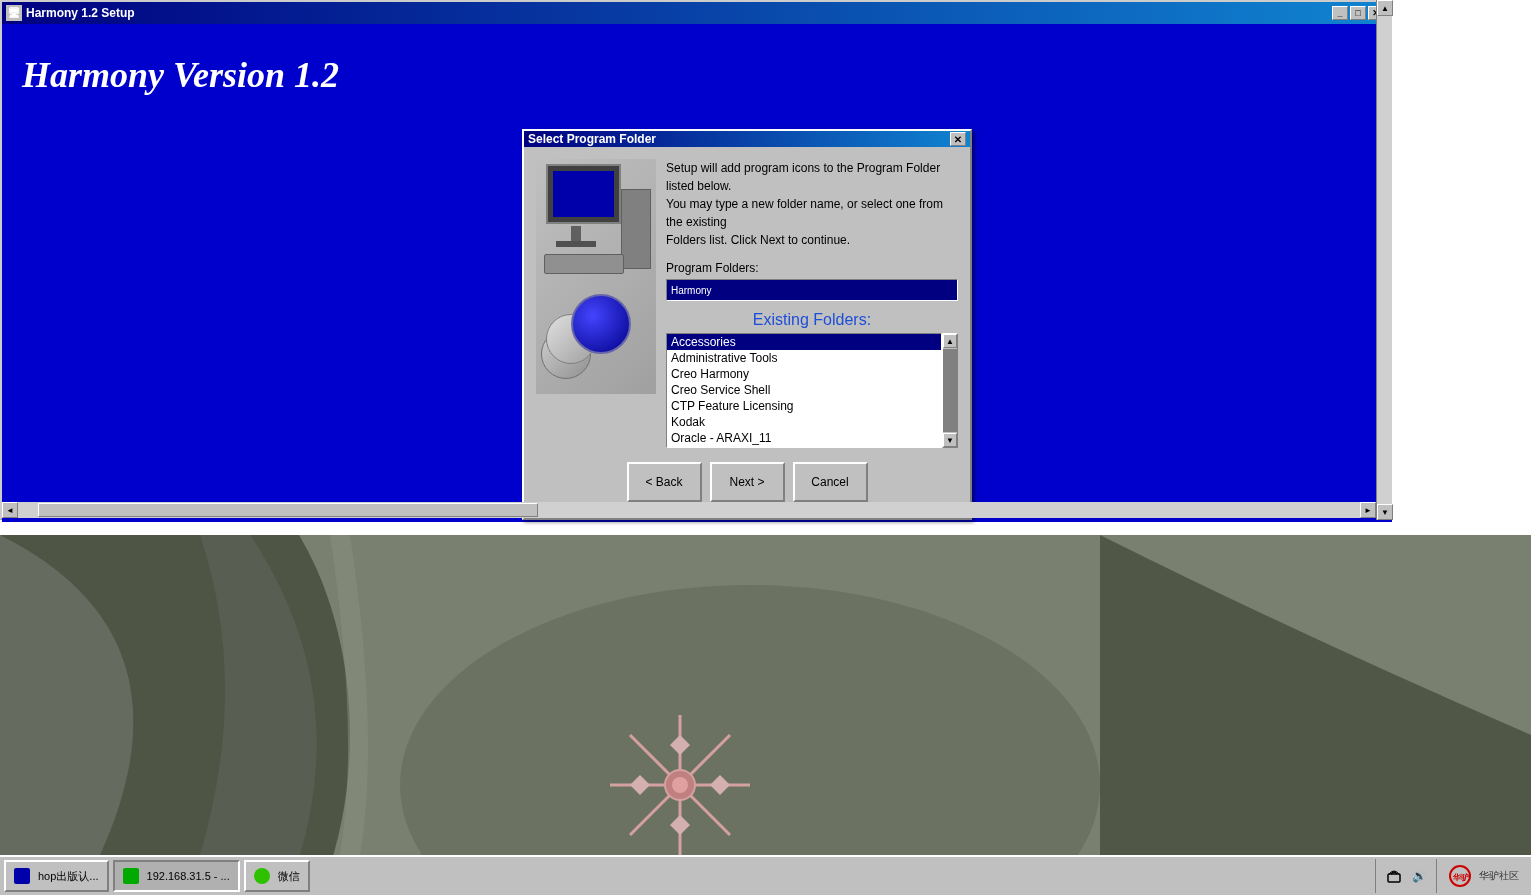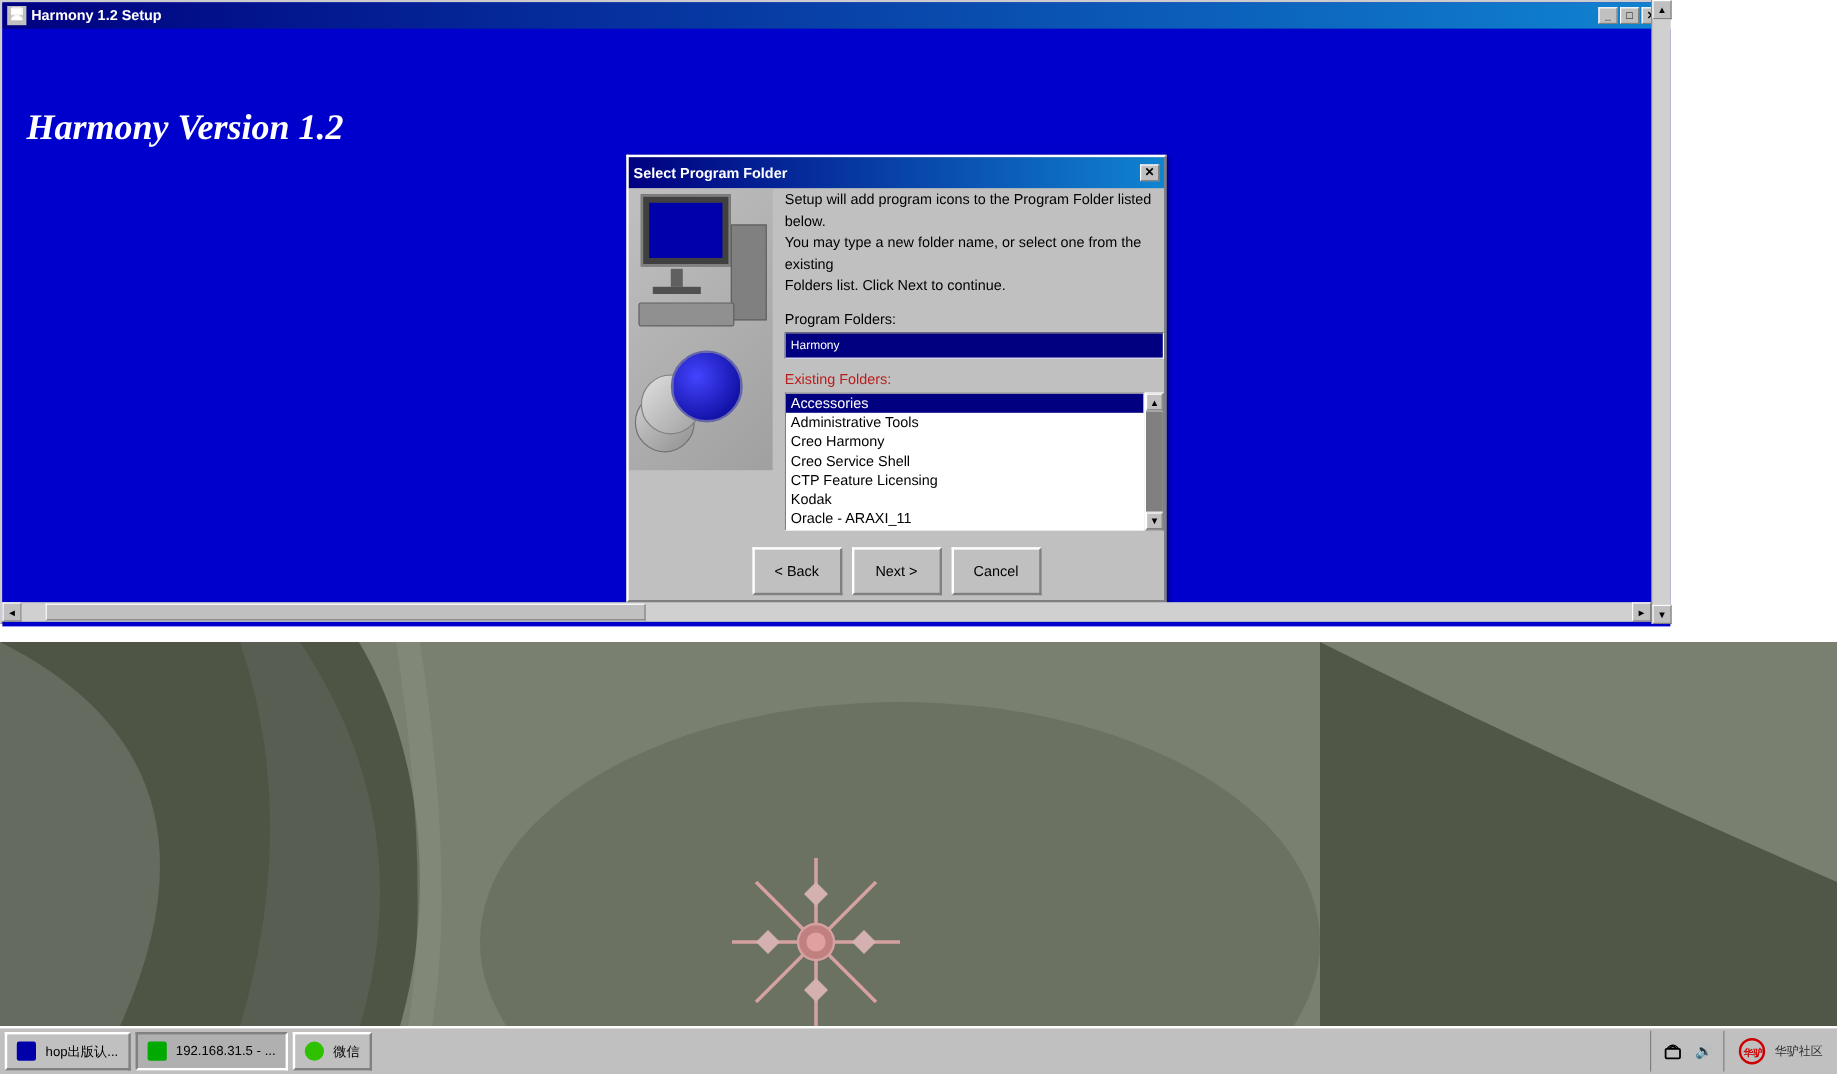--- a/index.html
+++ b/index.html
@@ -67,42 +67,41 @@
       align-items: center;
       justify-content: center;
       color: #000;
     }
 
     
     .harmony-title {
       position: absolute;
       top: 30px; left: 20px;
       color: white;
-      font-size: 30px;
+      font-size: 36px;
       font-style: italic;
       font-weight: bold;
       font-family: Times New Roman, serif;
-      margin-top: 36px;
     }
 
     
     .dialog {
       position: absolute;
       top: 105px;
       left: 520px;
       width: 450px;
       background: #c0c0c0;
       border: 2px solid;
       border-color: #fff #808080 #808080 #fff;
       box-shadow: 2px 2px 4px rgba(0,0,0,0.5);
     }
 
     .dialog-title-bar {
       background: linear-gradient(to right, #000080, #1084d0);
-      height: 26px;
+      height: 16px;
       display: flex;
       align-items: center;
       justify-content: space-between;
       padding: 0 4px;
       color: white;
       font-weight: bold;
       font-size: 12px;
     }
 
     .dialog-close-btn {
@@ -113,20 +112,21 @@
       font-size: 10px;
       cursor: pointer;
       display: flex;
       align-items: center;
       justify-content: center;
       color: #000;
       font-weight: bold;
     }
 
     .dialog-body {
+      padding: 12px;
       background: #c0c0c0;
     }
 
     .dialog-content {
       display: flex;
       gap: 10px;
     }
 
     
     .computer-image {
@@ -254,23 +254,24 @@
       font-size: 10px;
       color: #000;
       margin-bottom: 10px;
       outline: none;
       
       background-color: #000080;
       color: #fff;
     }
 
     .existing-folders-label {
-      font-size: 12px;
+      font-size: 16px;
       margin-bottom: 4px;
-      color: #b91c1c;
+      color: #1d4ed8;
+      text-align: center;
     }
 
     .folders-listbox-container {
       position: relative;
       display: flex;
     }
 
     .folders-listbox {
       flex: 1;
       height: 115px;

